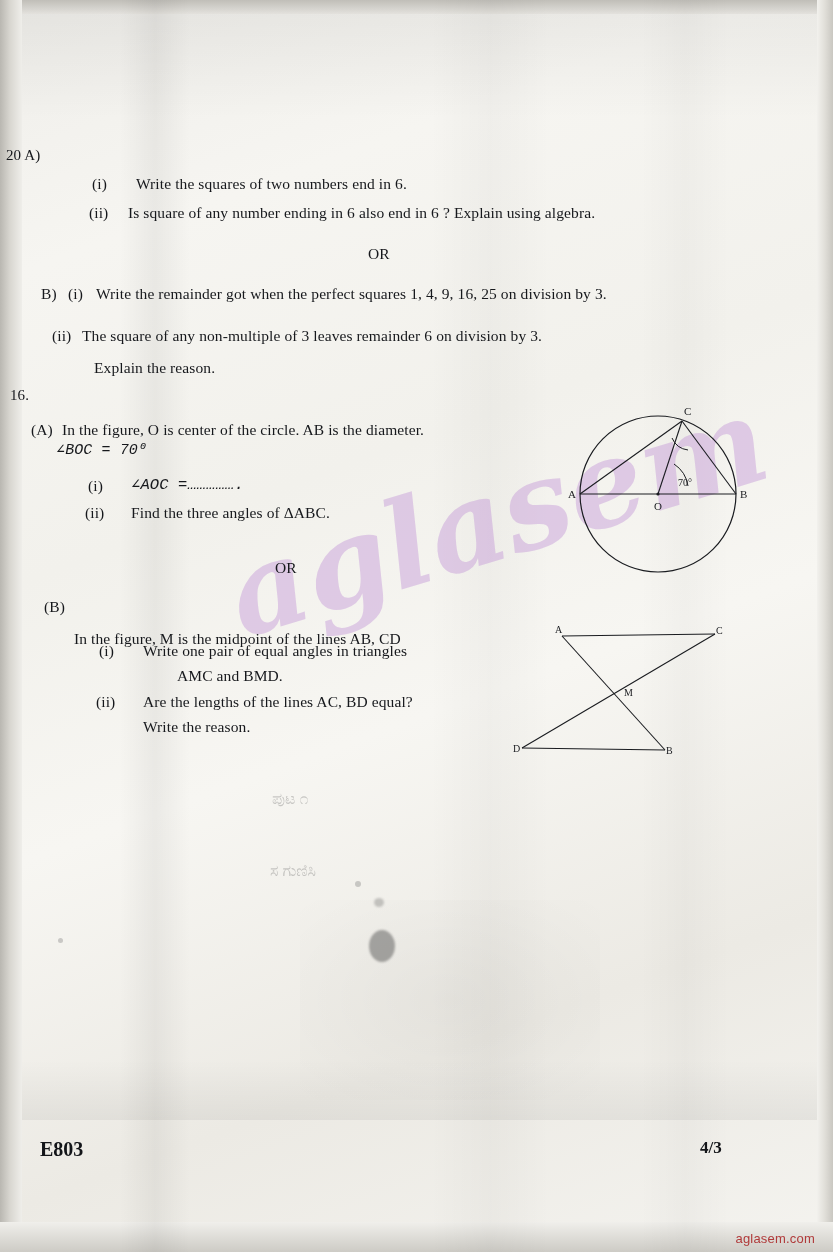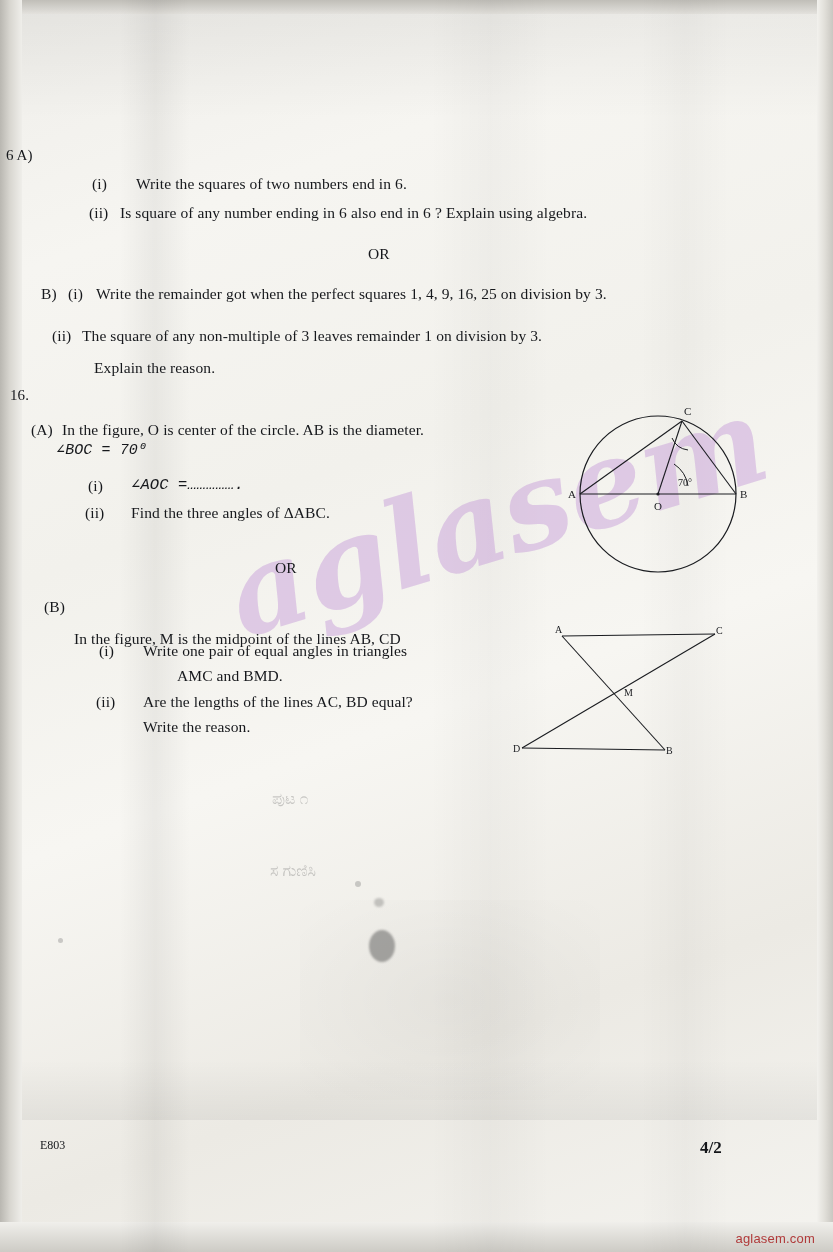--- a/index.html
+++ b/index.html
@@ -81,22 +81,22 @@
     transform: rotate(-17deg);
     user-select: none;
     pointer-events: none;
     line-height: 1;
   }
 
   .footer-left {
     position: absolute;
     left: 40px;
     top: 1138px;
-    font-weight: normal;
-    font-size: 12px;
+    font-weight: bold;
+    font-size: 20px;
     color: #131519;
     font-family: "Liberation Serif", serif;
   }
   .footer-right {
     position: absolute;
     left: 700px;
     top: 1138px;
     font-weight: bold;
     font-size: 17px;
     color: #131519;
@@ -145,36 +145,36 @@
   <div class="crease" style="left:430px; top:0; width:120px; height:1252px; opacity:0.55;"></div>
   <div class="crease" style="left:640px; top:0; width:90px; height:1252px; opacity:0.5;"></div>
   <div class="shade" style="left:22px; top:1060px; width:795px; height:60px; background:linear-gradient(180deg,rgba(0,0,0,0.00),rgba(0,0,0,0.055));"></div>
   <div class="shade" style="left:22px; top:0px; width:795px; height:120px; background:linear-gradient(180deg,rgba(0,0,0,0.05),rgba(0,0,0,0.0));"></div>
   <div class="shade" style="left:300px; top:900px; width:300px; height:200px; background:radial-gradient(ellipse at center, rgba(0,0,0,0.04), rgba(0,0,0,0));"></div>
 
   <div class="watermark">aglasem</div>
 
   <div class="content">
 
-    <div class="txt qnum" style="left:6px; top:146px;">6 A)</div>
+    <div class="txt qnum" style="left:6px; top:146px;">20 A)</div>
 
     <div class="txt" style="left:92px; top:174px;">(i)</div>
     <div class="txt" style="left:136px; top:174px;">Write the squares of two numbers end in 6.</div>
 
     <div class="txt" style="left:89px; top:203px;">(ii)</div>
-    <div class="txt" style="left:120px; top:203px;">Is square of any number ending in 6 also end in 6 ? Explain using algebra.</div>
+    <div class="txt" style="left:128px; top:203px;">Is square of any number ending in 6 also end in 6 ? Explain using algebra.</div>
 
     <div class="txt center-or" style="left:368px; top:244px;">OR</div>
 
     <div class="txt" style="left:41px; top:284px;">B)</div>
     <div class="txt" style="left:68px; top:284px;">(i)</div>
     <div class="txt" style="left:96px; top:284px;">Write the remainder got when the perfect squares 1, 4, 9, 16, 25 on division by 3.</div>
 
     <div class="txt" style="left:52px; top:326px;">(ii)</div>
-    <div class="txt" style="left:82px; top:326px;">The square of any non-multiple of 3 leaves remainder 1 on division by 3.</div>
+    <div class="txt" style="left:82px; top:326px;">The square of any non-multiple of 3 leaves remainder 6 on division by 3.</div>
 
     <div class="txt" style="left:94px; top:358px;">Explain the reason.</div>
 
     <div class="txt qnum" style="left:10px; top:386px;">16.</div>
 
     <div class="txt" style="left:31px; top:420px;">(A)</div>
     <div class="txt" style="left:62px; top:420px;">In the figure, O is center of the circle. AB is the diameter.</div>
     <div class="txt ital" style="left:56px; top:442px; font-size:15px;">∠BOC = 70⁰</div>
 
     <div class="txt" style="left:88px; top:476px;">(i)</div>
@@ -239,16 +239,16 @@
   </div>
 
   <div class="smudge" style="left:369px; top:930px; width:26px; height:32px;"></div>
   <div class="smudge" style="left:374px; top:898px; width:10px; height:9px; opacity:0.6;"></div>
   <div class="speck" style="left:355px; top:881px; width:6px; height:6px;"></div>
   <div class="speck" style="left:58px; top:938px; width:5px; height:5px;"></div>
   <div class="ghost" style="left:272px; top:790px;">ಪುಟ ೧</div>
   <div class="ghost" style="left:270px; top:862px;">ಸ ಗುಣಿಸಿ</div>
 
   <div class="footer-left">E803</div>
-  <div class="footer-right">4/2</div>
+  <div class="footer-right">4/3</div>
   <div class="site-tag">aglasem.com</div>
 
 </div>
 
 </body></html>

